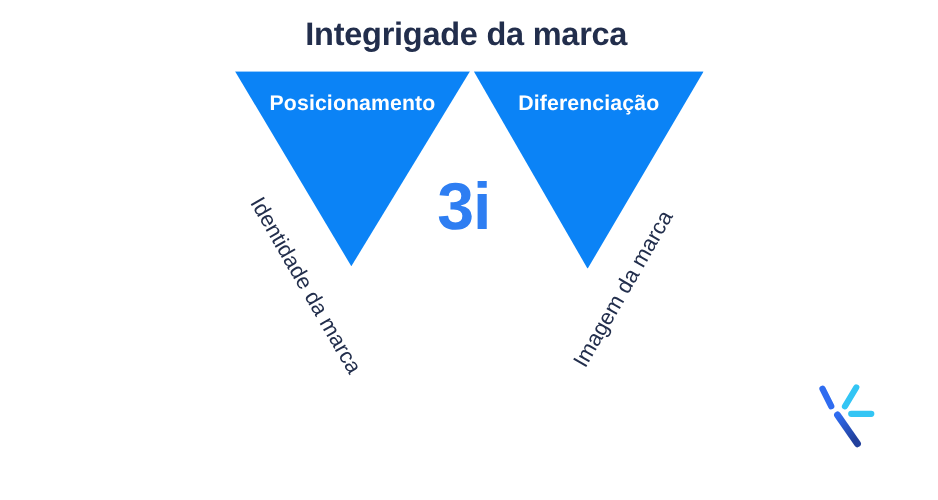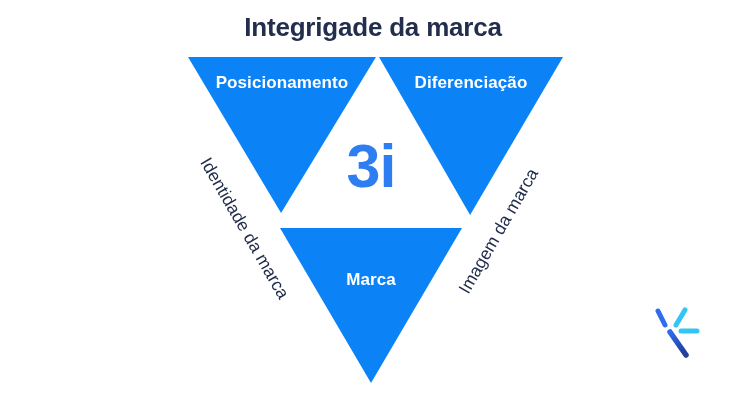--- a/index.html
+++ b/index.html
@@ -56,21 +56,21 @@
   }
   .tri-pos .tri-label { top: 16px; }
   .tri-dif .tri-label { top: 16px; }
   .tri-marca .tri-label { top: 42px; }
   .center-label {
     position: absolute;
     left: 333px;
     top: 136px;
     width: 76px;
     text-align: center;
-    font-size: 61px;
+    font-size: 53px;
     line-height: 60px;
     font-weight: 700;
     letter-spacing: -1px;
     color: var(--center-blue, #2e7ef2);
   }
   .side-label {
     position: absolute;
     white-space: nowrap;
     font-size: 17.5px;
     font-weight: 500;
@@ -105,23 +105,20 @@
   <div class="title">Integrigade da marca</div>
 
   <div class="tri tri-pos">
     <div class="tri-label">Posicionamento</div>
   </div>
 
   <div class="tri tri-dif">
     <div class="tri-label">Diferenciação</div>
   </div>
 
-  <div class="tri tri-marca">
-    <div class="tri-label">Marca</div>
-  </div>
 
   <div class="center-label">3i</div>
 
   <div class="side-label left">Identidade da marca</div>
 
   <div class="side-label right">Imagem da marca</div>
 
   <svg class="logo" viewBox="0 0 56 58" aria-hidden="true">
     <defs>
       <linearGradient id="lg-bar" x1="0" y1="0" x2="1" y2="0">

